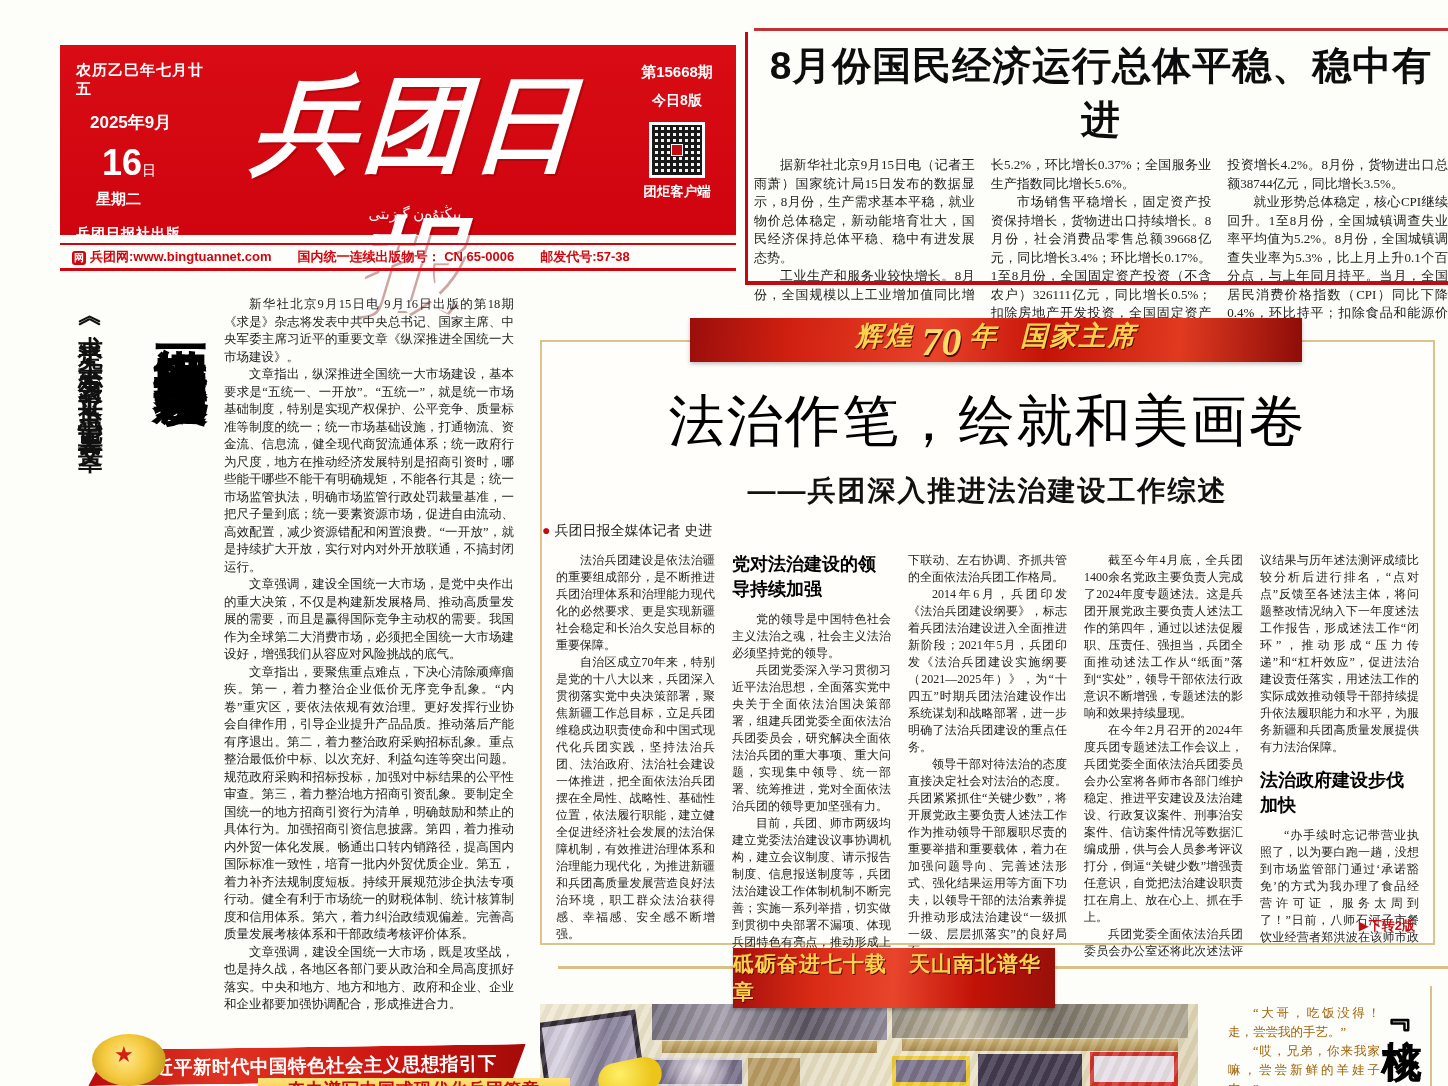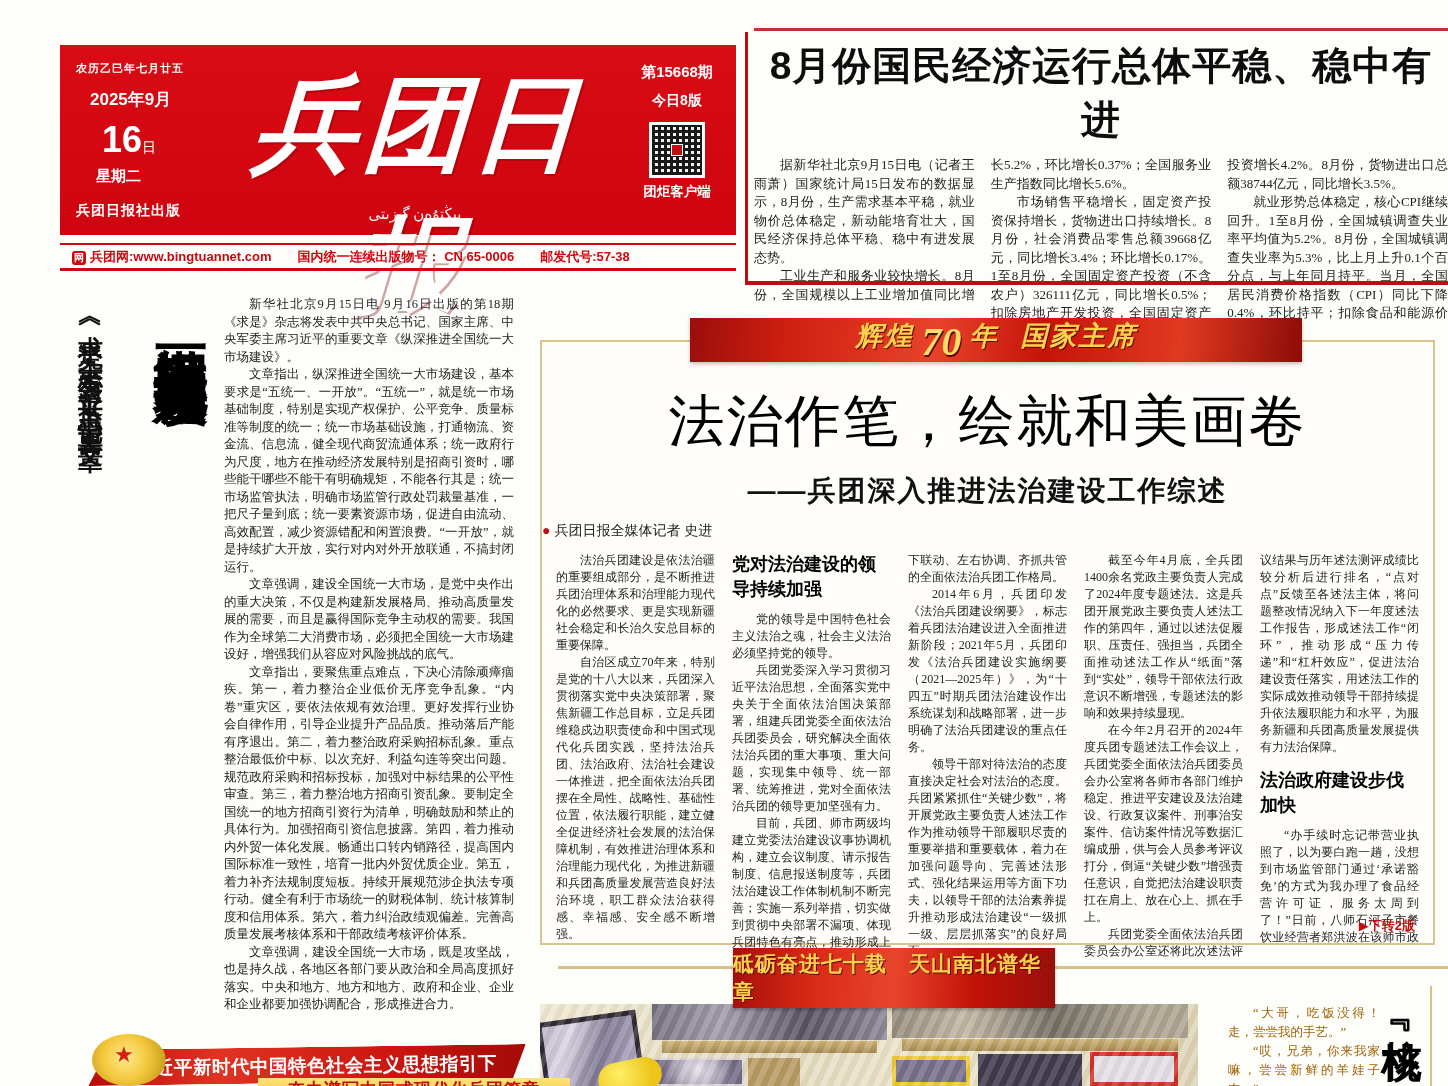--- a/index.html
+++ b/index.html
@@ -10,21 +10,21 @@
     font-family:"Liberation Serif","DejaVu Serif",serif; color:#1a1a1a;
   }
 
   
   .masthead{
     position:absolute; left:60px; top:45px; width:676px; height:190px;
     background:linear-gradient(180deg,#d90c15,#cf040e);
     display:flex; color:#fff;
   }
   .mh-left{ width:152px; padding:16px 0 0 16px; font-family:"Liberation Sans","DejaVu Sans",sans-serif; }
-  .mh-lunar{ font-size:11px; font-weight:bold; letter-spacing:1px; }
+  .mh-lunar{ font-size:15px; font-weight:bold; letter-spacing:1px; }
   .mh-date{ font-size:17px; font-weight:bold; margin:12px 0 0 14px; }
   .mh-day{ margin:8px 0 0 26px; }
   .mh-day-num{ font-size:36px; font-weight:bold; }
   .mh-day-unit{ font-size:14px; }
   .mh-week{ font-size:15px; font-weight:bold; margin:6px 0 0 20px; }
   .mh-pub{ font-size:14px; font-weight:bold; margin:16px 0 0 0; letter-spacing:1px;}
   .mh-center{ flex:1; position:relative; text-align:center; }
   .mh-title{
     margin-top:10px; font-size:104px; line-height:140px; font-weight:bold;
     font-style:italic; letter-spacing:6px; transform:skewX(-3deg);

